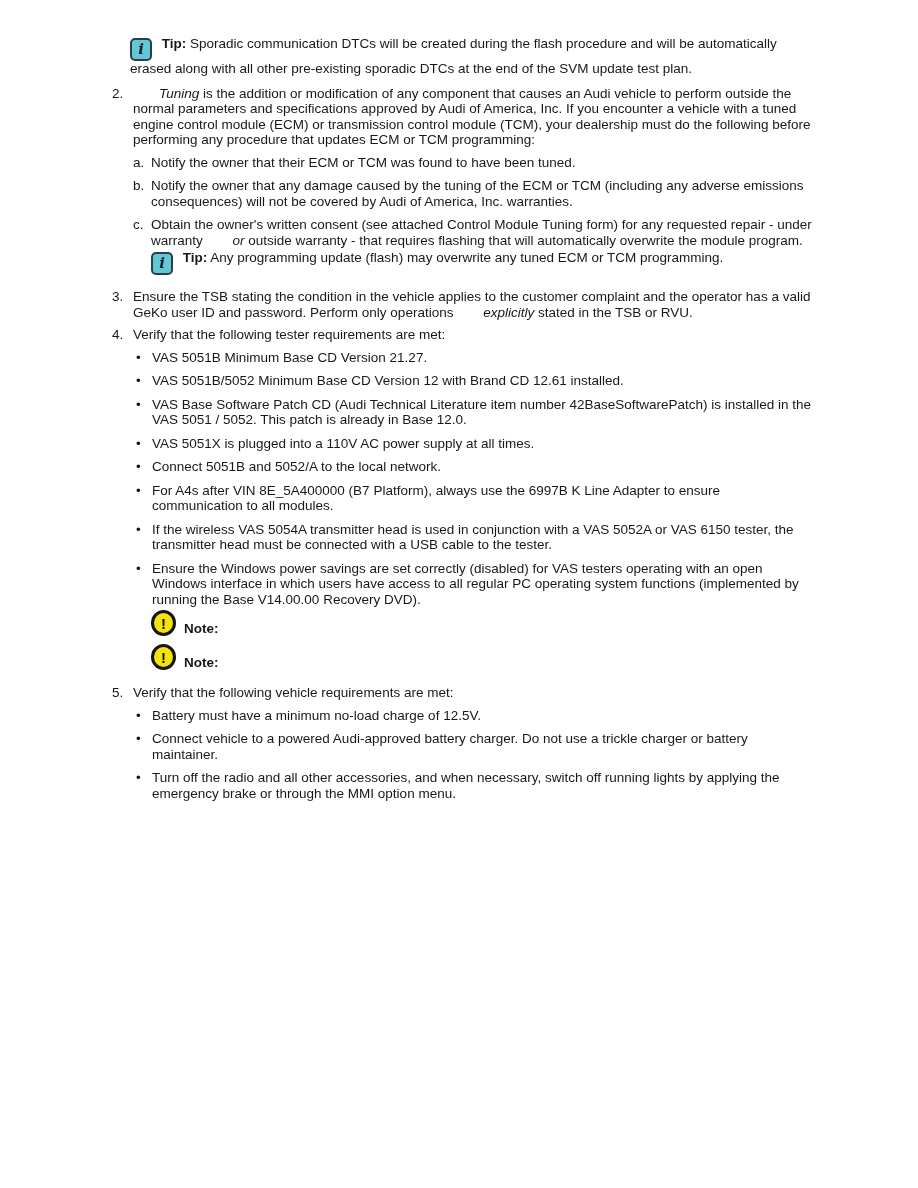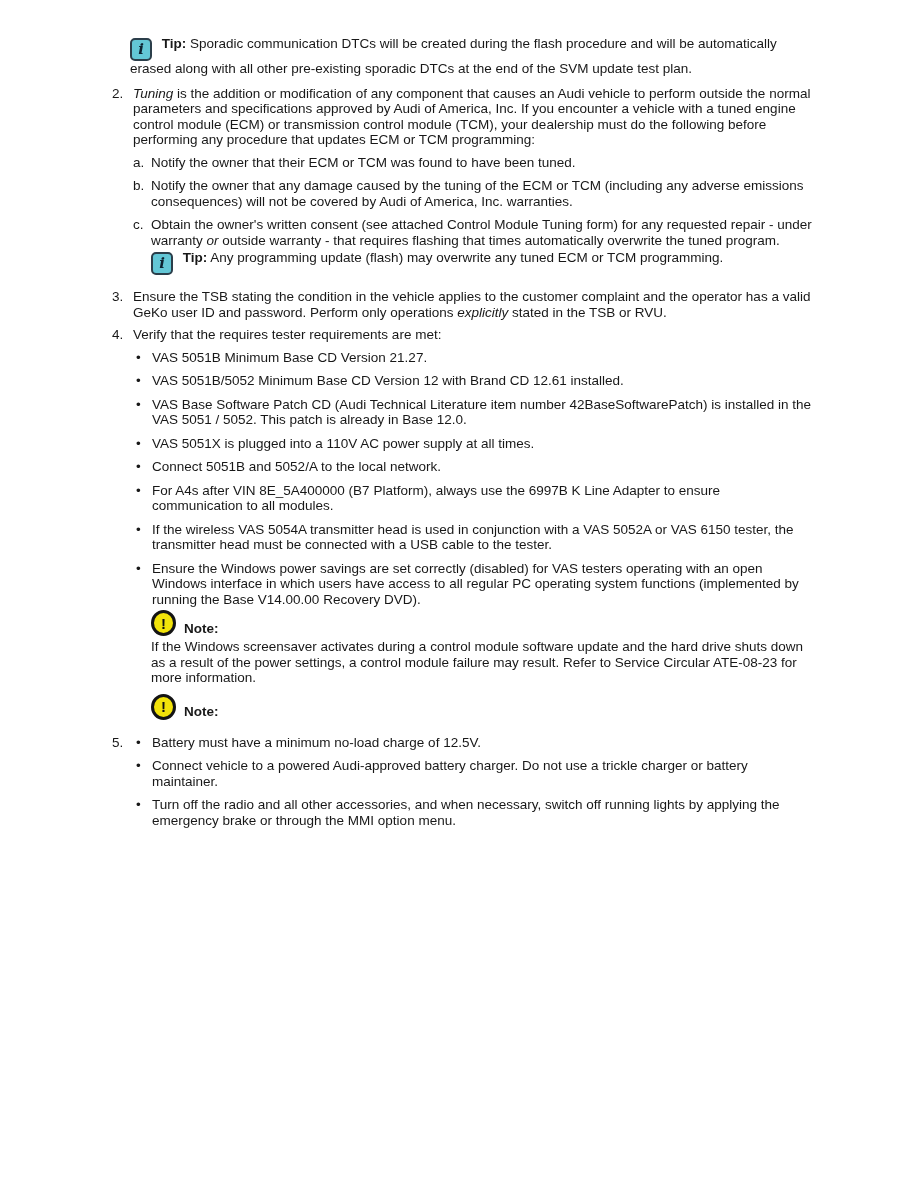--- a/index.html
+++ b/index.html
@@ -7,21 +7,21 @@
     width:918px; height:1188px; background:#ffffff; overflow:hidden;
     position:relative;
     font-family:"Liberation Sans", sans-serif;
     font-size:13.5px; line-height:15.5px; color:#181818;
     -webkit-font-smoothing:antialiased;
   }
   .content { padding:36px 104px 0 112px; }
 
   .para { margin:0 0 8px 0; }
   b, .bold { font-weight:bold; }
-  .it { font-style:italic; }
+  .it { font-style:italic;margin-left:26px; }
 
   
   .tip-para { margin-left:18px; margin-bottom:9px; }
 
   .tip-icon {
     display:inline-block; width:22px; height:23px; box-sizing:border-box;
     background:var(--tip-bg,#63c7d6); border:2px solid var(--tip-border,#2b3e4a);
     border-radius:5px; vertical-align:-6px; margin-right:6px; text-align:center;
   }
   .tip-glyph {
@@ -76,40 +76,40 @@
           <div class="sub-body">Notify the owner that their ECM or TCM was found to have been tuned.</div>
         </div>
 
         <div class="sub">
           <div class="sub-letter">b.</div>
           <div class="sub-body">Notify the owner that any damage caused by the tuning of the ECM or TCM (including any adverse emissions consequences) will not be covered by Audi of America, Inc. warranties.</div>
         </div>
 
         <div class="sub" style="margin-bottom:2px;">
           <div class="sub-letter">c.</div>
-          <div class="sub-body"><span>Obtain the owner's written consent (see attached Control Module Tuning form) for any requested repair - under warranty </span><i class="it">or</i><span> outside warranty - that requires flashing that times automatically overwrite the tuned program.</span></div>
+          <div class="sub-body"><span>Obtain the owner's written consent (see attached Control Module Tuning form) for any requested repair - under warranty </span><i class="it">or</i><span> outside warranty - that requires flashing that will automatically overwrite the module program.</span></div>
         </div>
 
         <p class="para inner-tip">
           <span class="tip-icon"><span class="tip-glyph">i</span></span>
           <b>Tip:</b>
           <span>Any programming update (flash) may overwrite any tuned ECM or TCM programming.</span>
         </p>
       </div>
     </div>
 
     <div class="oli">
       <div class="oli-num">3.</div>
       <div class="oli-body"><span>Ensure the TSB stating the condition in the vehicle applies to the customer complaint and the operator has a valid GeKo user ID and password. Perform only operations </span><i class="it">explicitly</i><span> stated in the TSB or RVU.</span></div>
     </div>
 
     <div class="oli">
       <div class="oli-num">4.</div>
       <div class="oli-body">
-        <p class="para">Verify that the requires tester requirements are met:</p>
+        <p class="para">Verify that the following tester requirements are met:</p>
 
         <div class="bullet">
           <div class="bullet-dot">•</div>
           <div class="bullet-body">VAS 5051B Minimum Base CD Version 21.27.</div>
         </div>
         <div class="bullet">
           <div class="bullet-dot">•</div>
           <div class="bullet-body">VAS 5051B/5052 Minimum Base CD Version 12 with Brand CD 12.61 installed.</div>
         </div>
         <div class="bullet">
@@ -137,37 +137,37 @@
           <div class="bullet-body">Ensure the Windows power savings are set correctly (disabled) for VAS testers operating with an open Windows interface in which users have access to all regular PC operating system functions (implemented by running the Base V14.00.00 Recovery DVD).</div>
         </div>
 
         <div class="note">
           <div class="note-head">
             <span class="note-icon">
                 <span class="note-glyph">!</span>
               </span>
             <b>Note:</b>
           </div>
-          <p class="note-body">If the Windows screensaver activates during a control module software update and the hard drive shuts down as a result of the power settings, a control module failure may result. Refer to Service Circular ATE-08-23 for more information.</p>
         </div>
 
         <div class="note">
           <div class="note-head">
             <span class="note-icon">
                 <span class="note-glyph">!</span>
               </span>
             <b>Note:</b>
           </div>
         </div>
       </div>
     </div>
 
     <div class="oli">
       <div class="oli-num">5.</div>
       <div class="oli-body">
+        <p class="para">Verify that the following vehicle requirements are met:</p>
 
         <div class="bullet">
           <div class="bullet-dot">•</div>
           <div class="bullet-body">Battery must have a minimum no-load charge of 12.5V.</div>
         </div>
         <div class="bullet">
           <div class="bullet-dot">•</div>
           <div class="bullet-body">Connect vehicle to a powered Audi-approved battery charger. Do not use a trickle charger or battery maintainer.</div>
         </div>
         <div class="bullet">

